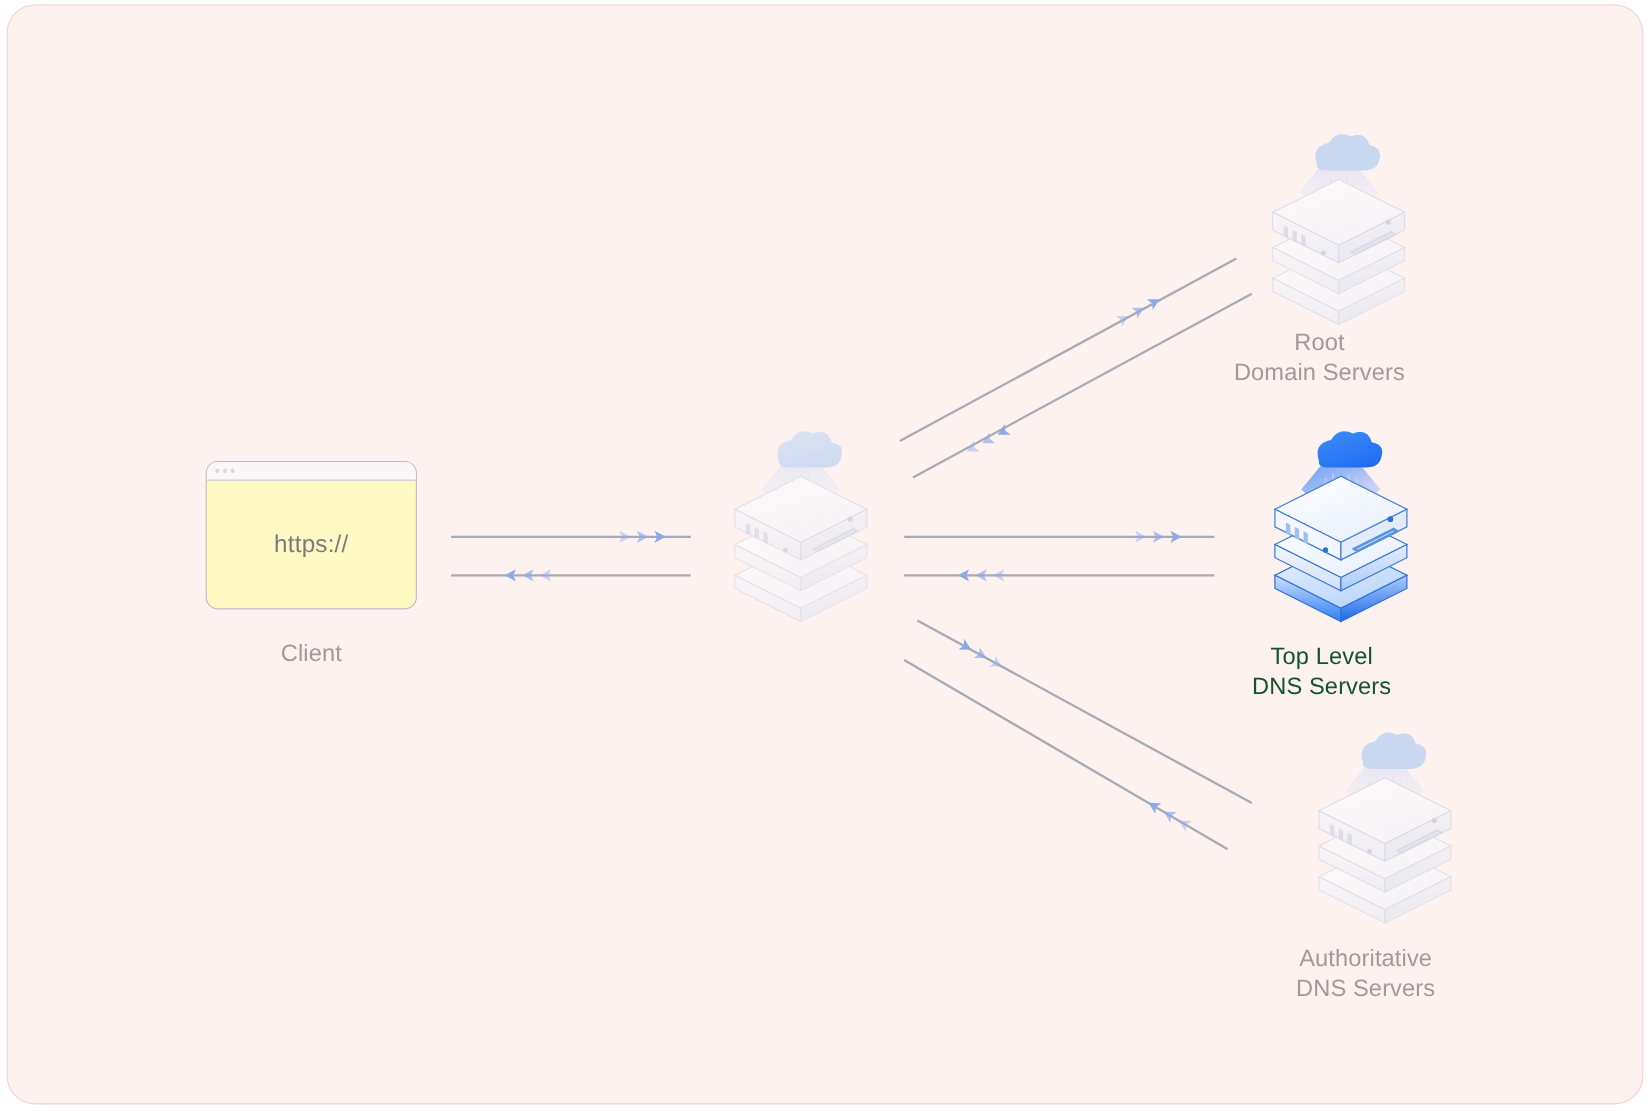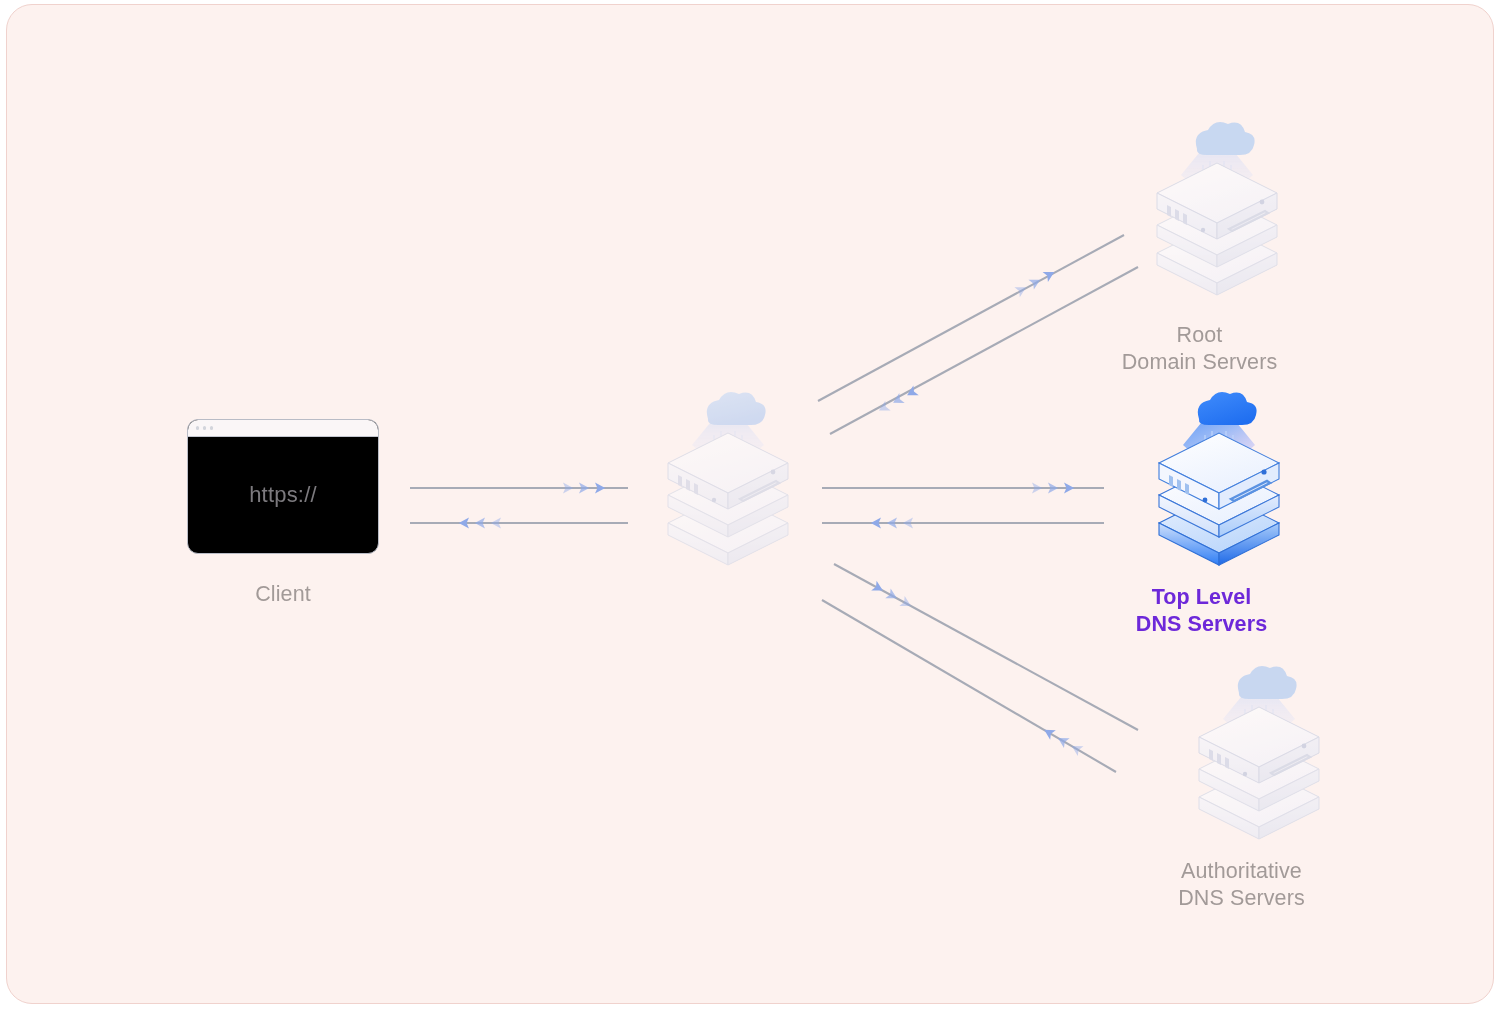--- a/index.html
+++ b/index.html
@@ -36,31 +36,31 @@
   }
   .node-label {
     text-align: center;
     font-size: 21.5px;
     line-height: 26.5px;
     color: #a29a98;
     white-space: pre-line;
     letter-spacing: .1px;
   }
   .node-label.bold {
-    color: #6d28d9;
-    font-weight: bold;
+    color: #14532d;
+    font-weight: normal;
   }
 
   
   .browser {
     width: 192px;
     height: 135px;
     border: 1.5px solid #b9bcc6;
     border-radius: 11px;
-    background: #000000;
+    background: #fef9c3;
     box-sizing: border-box;
     position: relative;
     overflow: hidden;
   }
   .browser-bar {
     position: absolute;
     left: 0; top: 0; right: 0;
     height: 17px;
     background: #faf6f7;
     border-bottom: 1.2px solid #c3c6cf;
@@ -289,21 +289,21 @@
             <path d="M30,92 L34,94 L34,104 L30,102 Z"></path>
             <path d="M38,96 L42,98 L42,108 L38,106 Z"></path>
             <path d="M46,100 L50,102 L50,112 L46,110 Z"></path>
           </g>
           <circle cx="66" cy="117" r="2.2" fill="#b9c1da"></circle>
           <path d="M92,116 L128,98 L131,100 L95,118 Z" fill="none" stroke="#c6cde1" stroke-width="2.2" stroke-linecap="round"></path>
           <circle cx="125" cy="89" r="2.4" fill="#b9c1da"></circle>
         </g>
       </svg>
     </div>
-    <div class="node-label" style="margin-top:24px; width:230px; margin-left:-35px;">Root
+    <div class="node-label" style="margin-top:0; width:230px; margin-left:-35px;">Root
 Domain Servers</div>
   </div>
 
   <div class="node" style="left:1132px; top:378px; width:160px;">
     <div class="server-icon">
       <svg width="160" height="185" viewBox="0 0 160 185">
         <defs>
           <linearGradient id="g-beam-b" x1="0.1" y1="0" x2="0.6" y2="1">
             <stop offset="0" stop-color="#3d87f7" stop-opacity="0.95"></stop>
             <stop offset="0.5" stop-color="#7ba8f8" stop-opacity="0.75"></stop>

